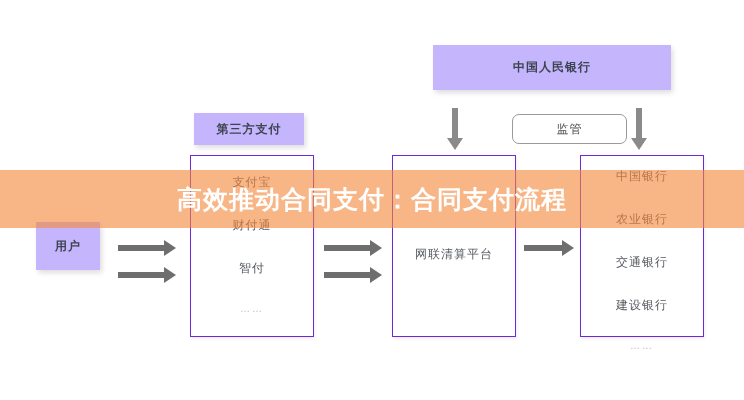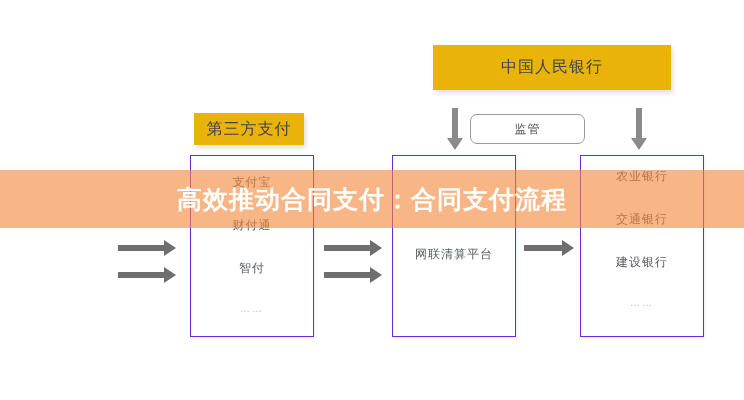--- a/index.html
+++ b/index.html
@@ -14,28 +14,29 @@
     position: relative;
     width: 744px;
     height: 400px;
     background: #ffffff;
     overflow: hidden;
   }
 
   
   .blue-node {
     position: absolute;
-    background: #eab308;
+    background: #c4b5fd;
     color: #3d4450;
-    font-size: 16px;
+    font-size: 12px;
     display: flex;
     align-items: center;
     justify-content: center;
     box-shadow: 2px 3px 5px rgba(0,0,0,0.13);
     letter-spacing: 1px;
+    font-weight: bold;
   }
 
   
   .round-node {
     position: absolute;
     background: #ffffff;
     border: 1px solid #9a9a9a;
     border-radius: 7px;
     color: #4a4a4a;
     font-size: 12px;
@@ -142,33 +143,36 @@
 
   <div class="blue-node" id="central-bank" style="left:433px; top:45px; width:238px; height:45px;">
     <span>中国人民银行</span>
   </div>
 
   <div class="arrow-down" style="left:452px; top:108px; width:6px; height:42px;">
     <span class="shaft" style="height:30px;"></span>
     <span class="head" style="top:30px;"></span>
   </div>
 
-  <div class="round-node" id="supervision" style="left:470px; top:114px; width:113px; height:28px;">
+  <div class="round-node" id="supervision" style="left:512px; top:114px; width:113px; height:28px;">
     <span>监管</span>
   </div>
 
   <div class="arrow-down" style="left:636px; top:108px; width:6px; height:42px;">
     <span class="shaft" style="height:30px;"></span>
     <span class="head" style="top:30px;"></span>
   </div>
 
   <div class="blue-node" id="third-party-header" style="left:194px; top:113px; width:110px; height:32px;">
     <span>第三方支付</span>
   </div>
 
+  <div class="blue-node" id="user-node" style="left:36px; top:222px; width:64px; height:48px;">
+    <span>用户</span>
+  </div>
 
   <div class="column" id="column-third-party" style="left:190px; top:155px; width:122px; height:180px;">
     <ul class="column-list" id="list-third-party" style="padding-top:18px;">
         <li style="margin-bottom: 26px;">支付宝</li>
         <li style="margin-bottom: 26px;">财付通</li>
         <li style="margin-bottom: 26px;">智付</li>
         <li class="ellipsis" style="margin-bottom: 26px;">……</li>
       </ul>
   </div>
 
@@ -191,20 +195,21 @@
     <span class="shaft" style="width:46px;"></span>
     <span class="head" style="left:46px;"></span>
   </div>
   <div class="arrow-right" style="left:324px; top:272px; width:58px;">
     <span class="shaft" style="width:46px;"></span>
     <span class="head" style="left:46px;"></span>
   </div>
 
   <div class="column" id="column-banks" style="left:580px; top:155px; width:122px; height:180px;">
     <ul class="column-list" id="list-banks" style="padding-top:12px;">
+        <li style="margin-bottom: 26px;">中国银行</li>
         <li style="margin-bottom: 26px;">农业银行</li>
         <li style="margin-bottom: 26px;">交通银行</li>
         <li style="margin-bottom: 26px;">建设银行</li>
         <li class="ellipsis" style="margin-bottom: 26px;">……</li>
       </ul>
   </div>
 
   <div class="arrow-right" style="left:524px; top:245px; width:50px;">
     <span class="shaft" style="width:38px;"></span>
     <span class="head" style="left:38px;"></span>

